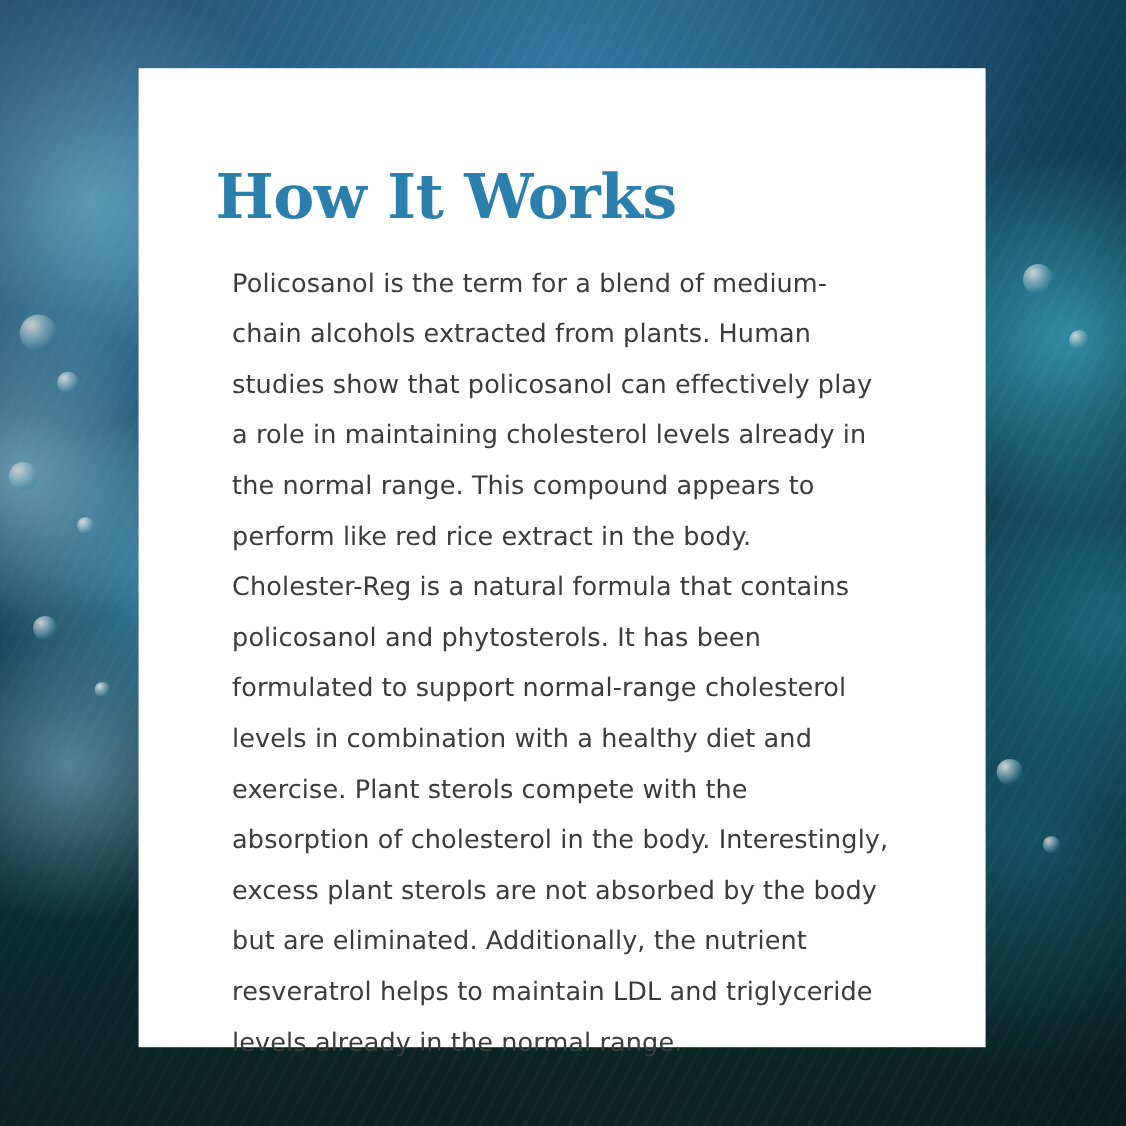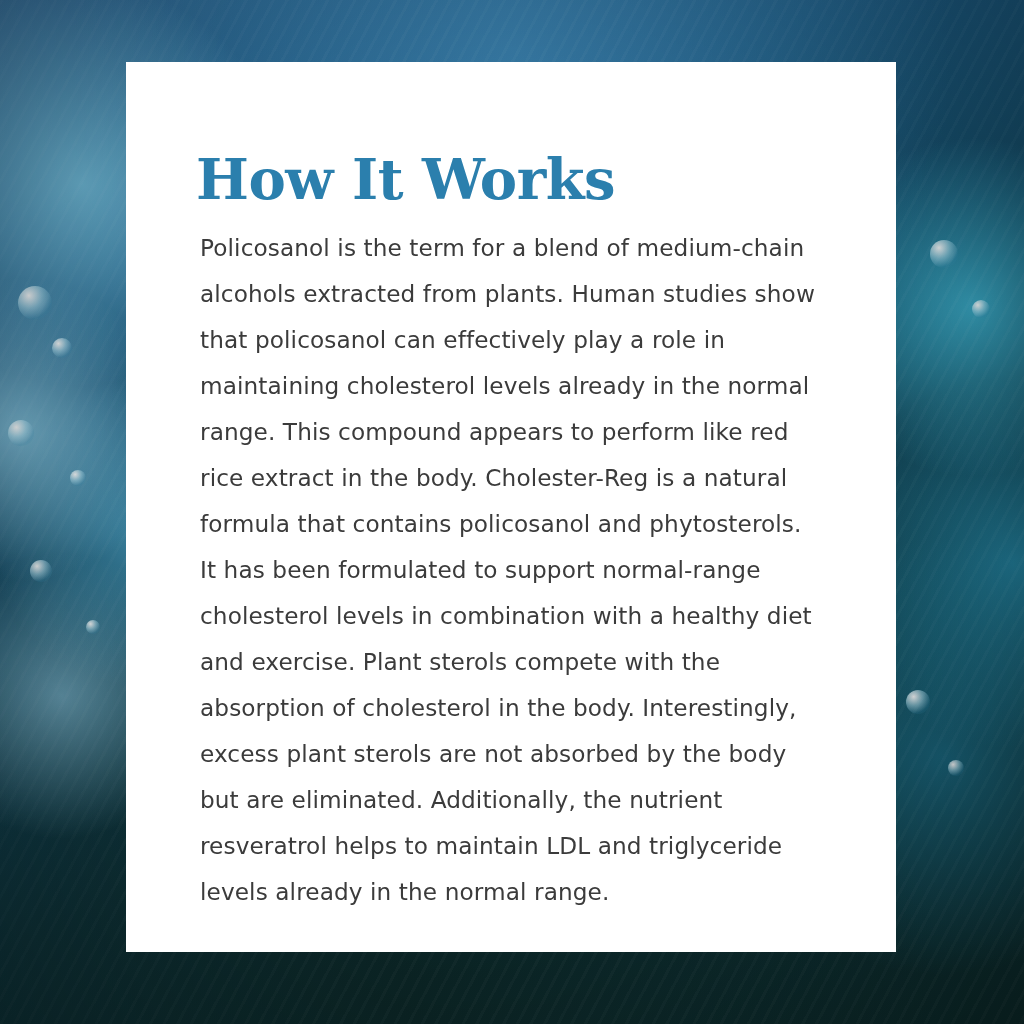--- a/index.html
+++ b/index.html
@@ -67,28 +67,28 @@
     box-sizing: border-box;
     padding: 88px 72px 0 70px;
   }
   .card-title {
     font-family: "DejaVu Serif", "Liberation Serif", serif;
     font-weight: 700;
     font-size: 56px;
     line-height: 1.05;
     color: #2b7fad;
     letter-spacing: -0.5px;
-    margin: 0 0 16px 0;
+    margin: 0 0 26px 0;
   }
   .card-body {
     font-family: "DejaVu Sans", "Liberation Sans", sans-serif;
     font-size: 23.2px;
     line-height: 46px;
     color: #3b3b3b;
-    margin: 4px;
+    margin: 15px;
     letter-spacing: 0.1px;
     max-width: 660px;
   }
 </style>
 </head>
 <body>
 
 <div class="stage">
 
   <div class="bg"></div>

